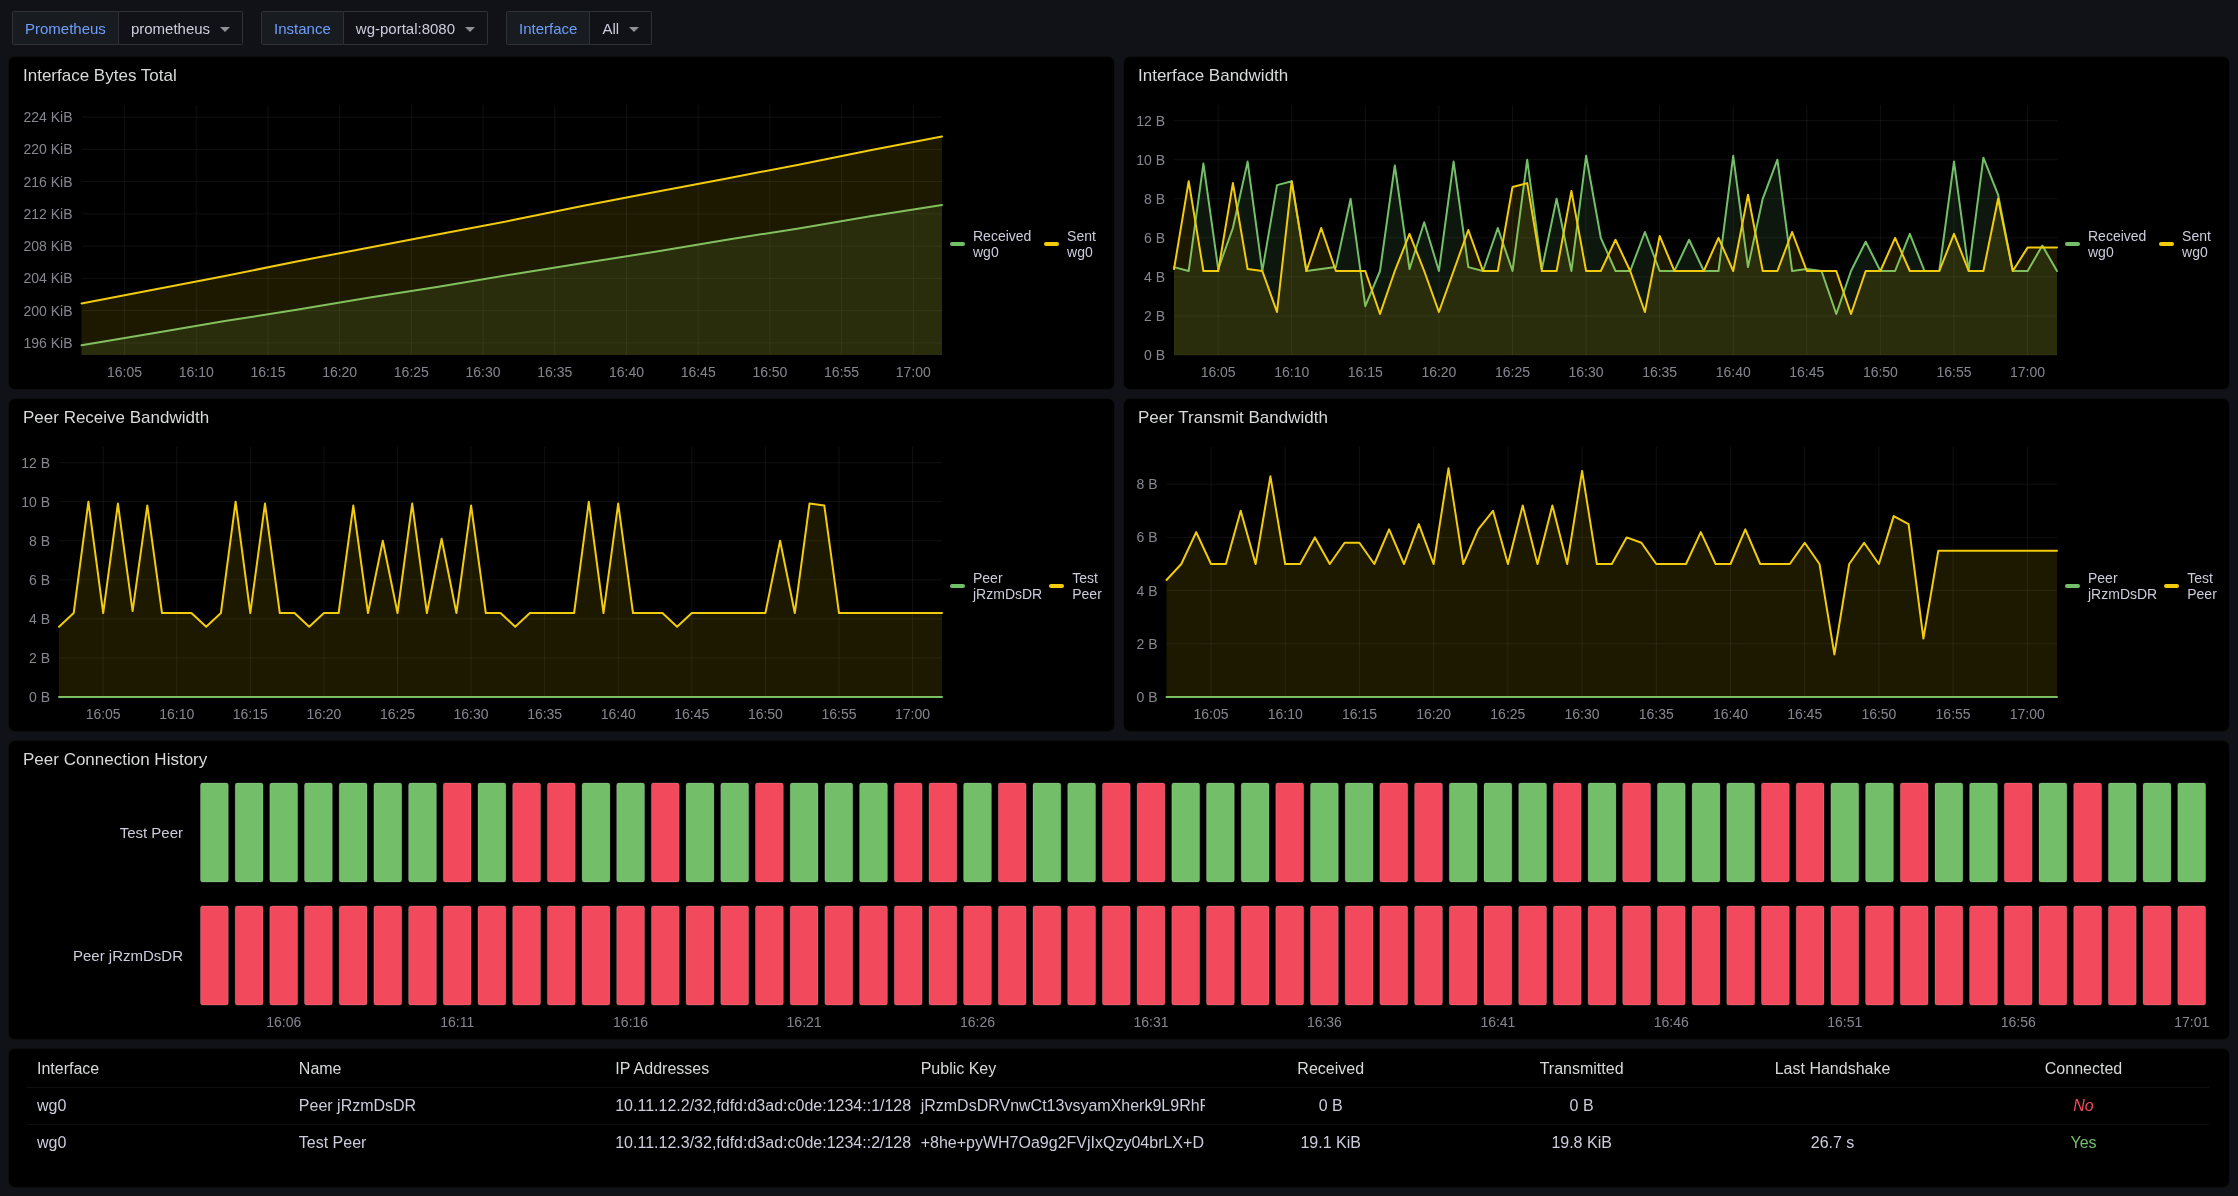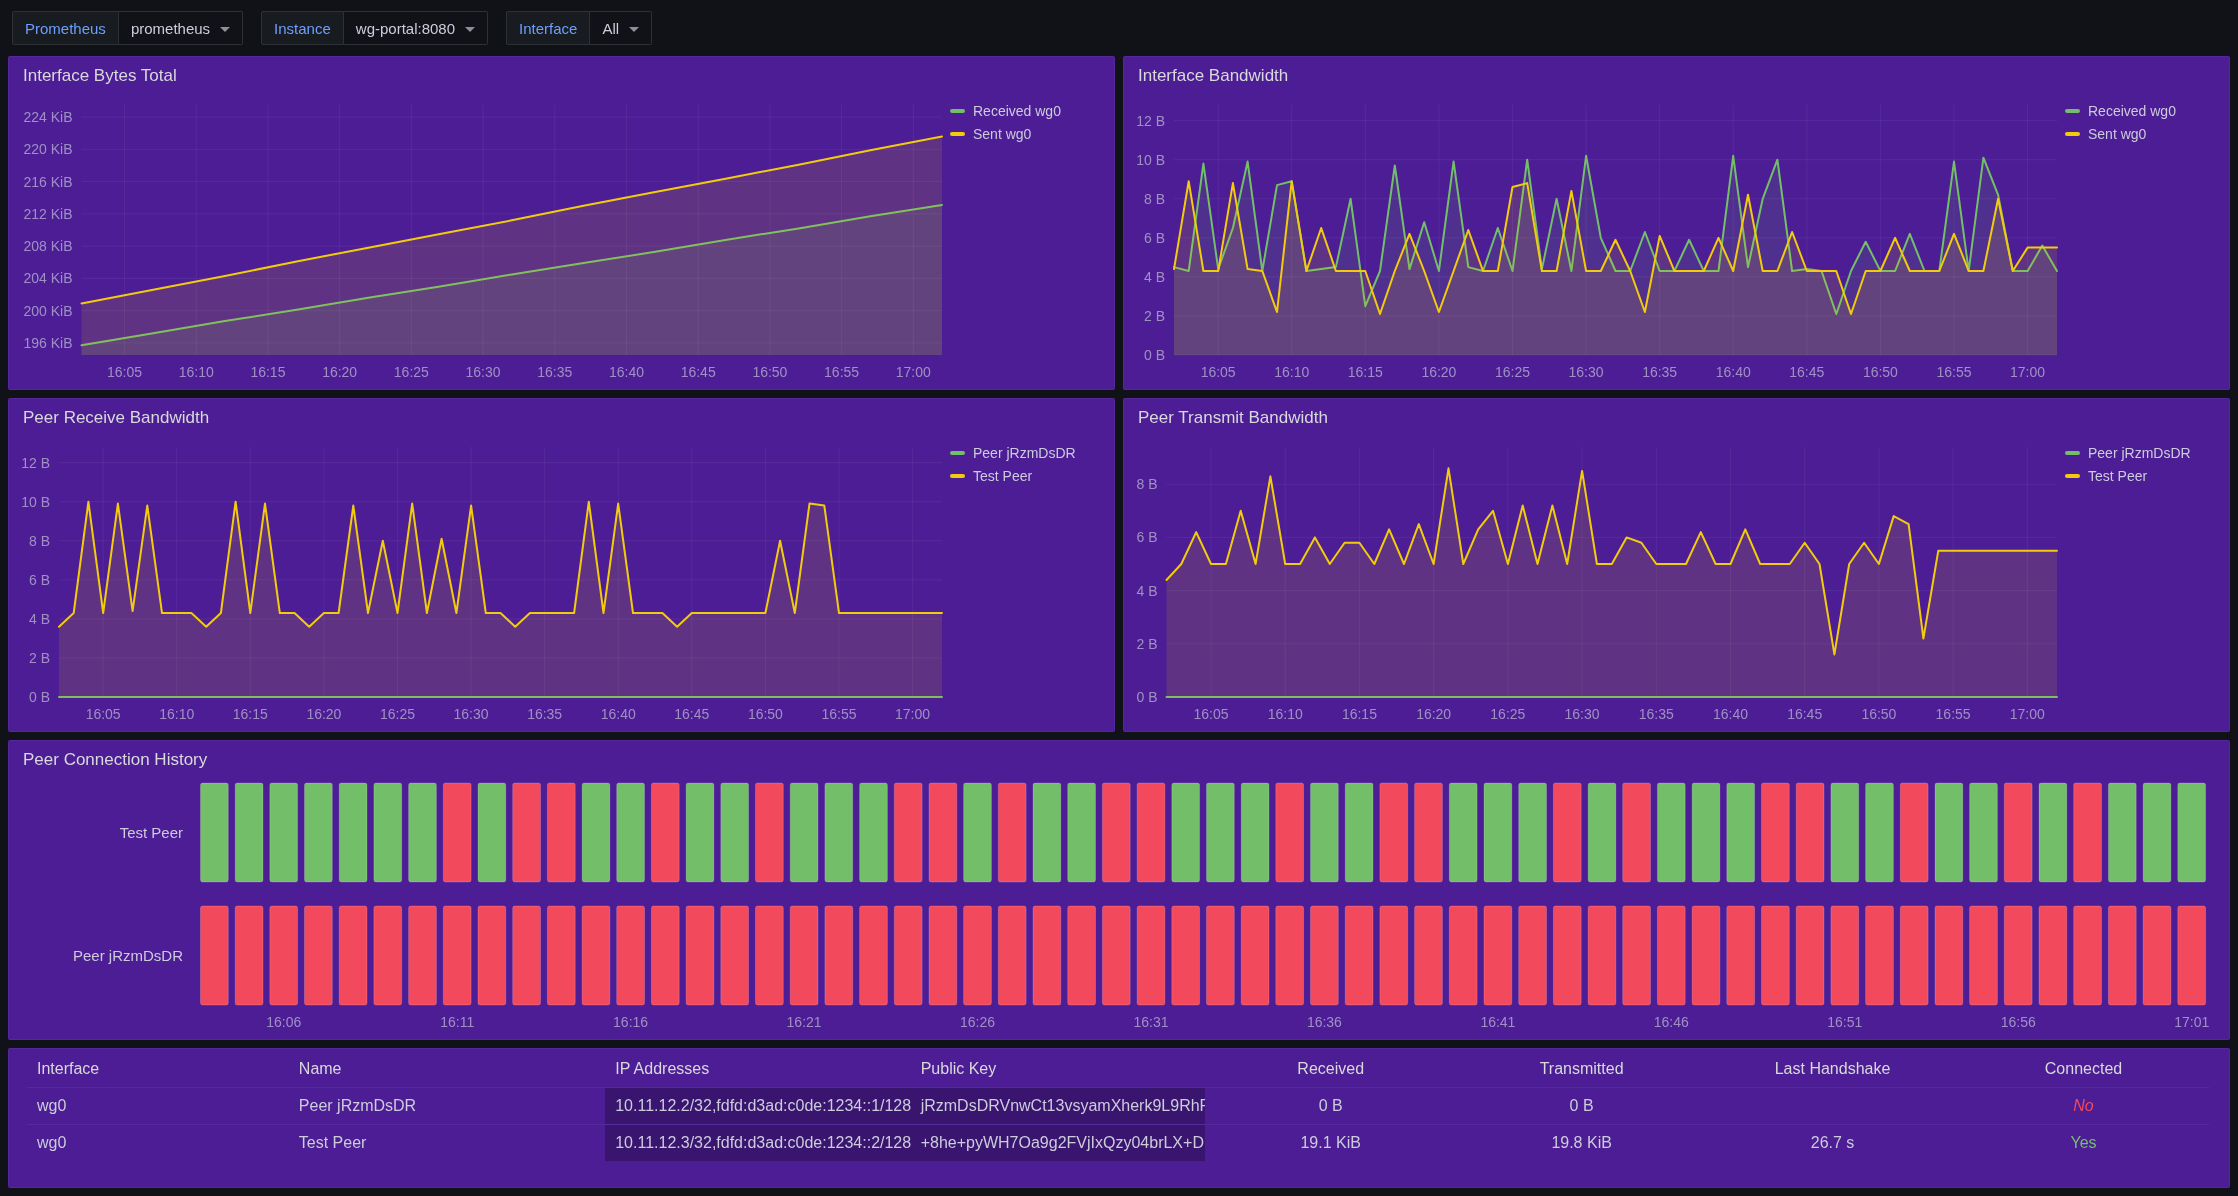--- a/index.html
+++ b/index.html
@@ -5,26 +5,26 @@
   *{box-sizing:border-box;margin:0;padding:0}
   html,body{width:2238px;height:1196px}
   body{background:#111217;font-family:"Liberation Sans",sans-serif;color:#ccccdc;padding:8px;overflow:hidden}
   svg{font-family:"Liberation Sans",sans-serif}
   .topbar{display:flex;align-items:center;gap:18px;height:40px;margin-bottom:8px;padding-left:4px}
   .var{display:flex;align-items:stretch;height:34px}
   .var-label{display:flex;align-items:center;padding:0 12px;background:#181b1f;border:1px solid #2e3136;border-radius:2px 0 0 2px;color:#6e9fff;font-size:15px;font-weight:500}
   .var-value{display:flex;align-items:center;gap:10px;padding:0 12px;background:#111217;border:1px solid #2e3136;border-left:none;border-radius:0 2px 2px 0;color:#ccccdc;font-size:15px;cursor:pointer}
   .caret{width:0;height:0;border-left:5px solid transparent;border-right:5px solid transparent;border-top:5px solid #8e9097;margin-top:2px}
   .grid{display:grid;grid-template-columns:1fr 1fr;grid-template-rows:334px 334px 300px 140px;gap:8px}
-  .panel{background:#4c1d95;border:1px solid rgba(204,204,220,0.07);border-radius:2px;display:flex;flex-direction:column;min-height:0;overflow:hidden}
+  .panel{background:#000000;border:1px solid rgba(204,204,220,0.07);border-radius:7px;display:flex;flex-direction:column;min-height:0;overflow:hidden}
   .span2{grid-column:1/3}
   .panel-header{padding:9px 14px 5px;font-size:17px;font-weight:500;color:#d8d9da;flex:none;cursor:pointer}
   .panel-body{flex:1;display:flex;min-height:0;padding:0 6px 4px 4px}
   .plot-area{flex:1;min-width:0;position:relative}
-  .legend{width:158px;flex:none;padding-top:12px;display:flex;flex-direction:column;gap:7px}
+  .legend{width:158px;flex:none;padding-top:12px;display:flex;flex-direction:row;gap:7px}
   .legend-item{display:flex;align-items:center;gap:8px;font-size:14px;color:#ccccdc;cursor:pointer}
   .legend-swatch{width:15px;height:4px;border-radius:2px;flex:none}
   .table-host{flex:1;min-width:0;padding:2px 14px 0;overflow:hidden}
   table.peer-table{width:100%;border-collapse:collapse;table-layout:fixed}
   .peer-table col:nth-child(1){width:12%}
   .peer-table col:nth-child(2){width:14.5%}
   .peer-table col:nth-child(3){width:14%}
   .peer-table col:nth-child(4){width:13.5%}
   .peer-table col:nth-child(5),.peer-table col:nth-child(6),.peer-table col:nth-child(7),.peer-table col:nth-child(8){width:11.5%}
   .peer-table th{font-size:16px;font-weight:500;color:#d8d9da;text-align:left;padding:9px 10px;cursor:pointer;white-space:nowrap;overflow:hidden}

